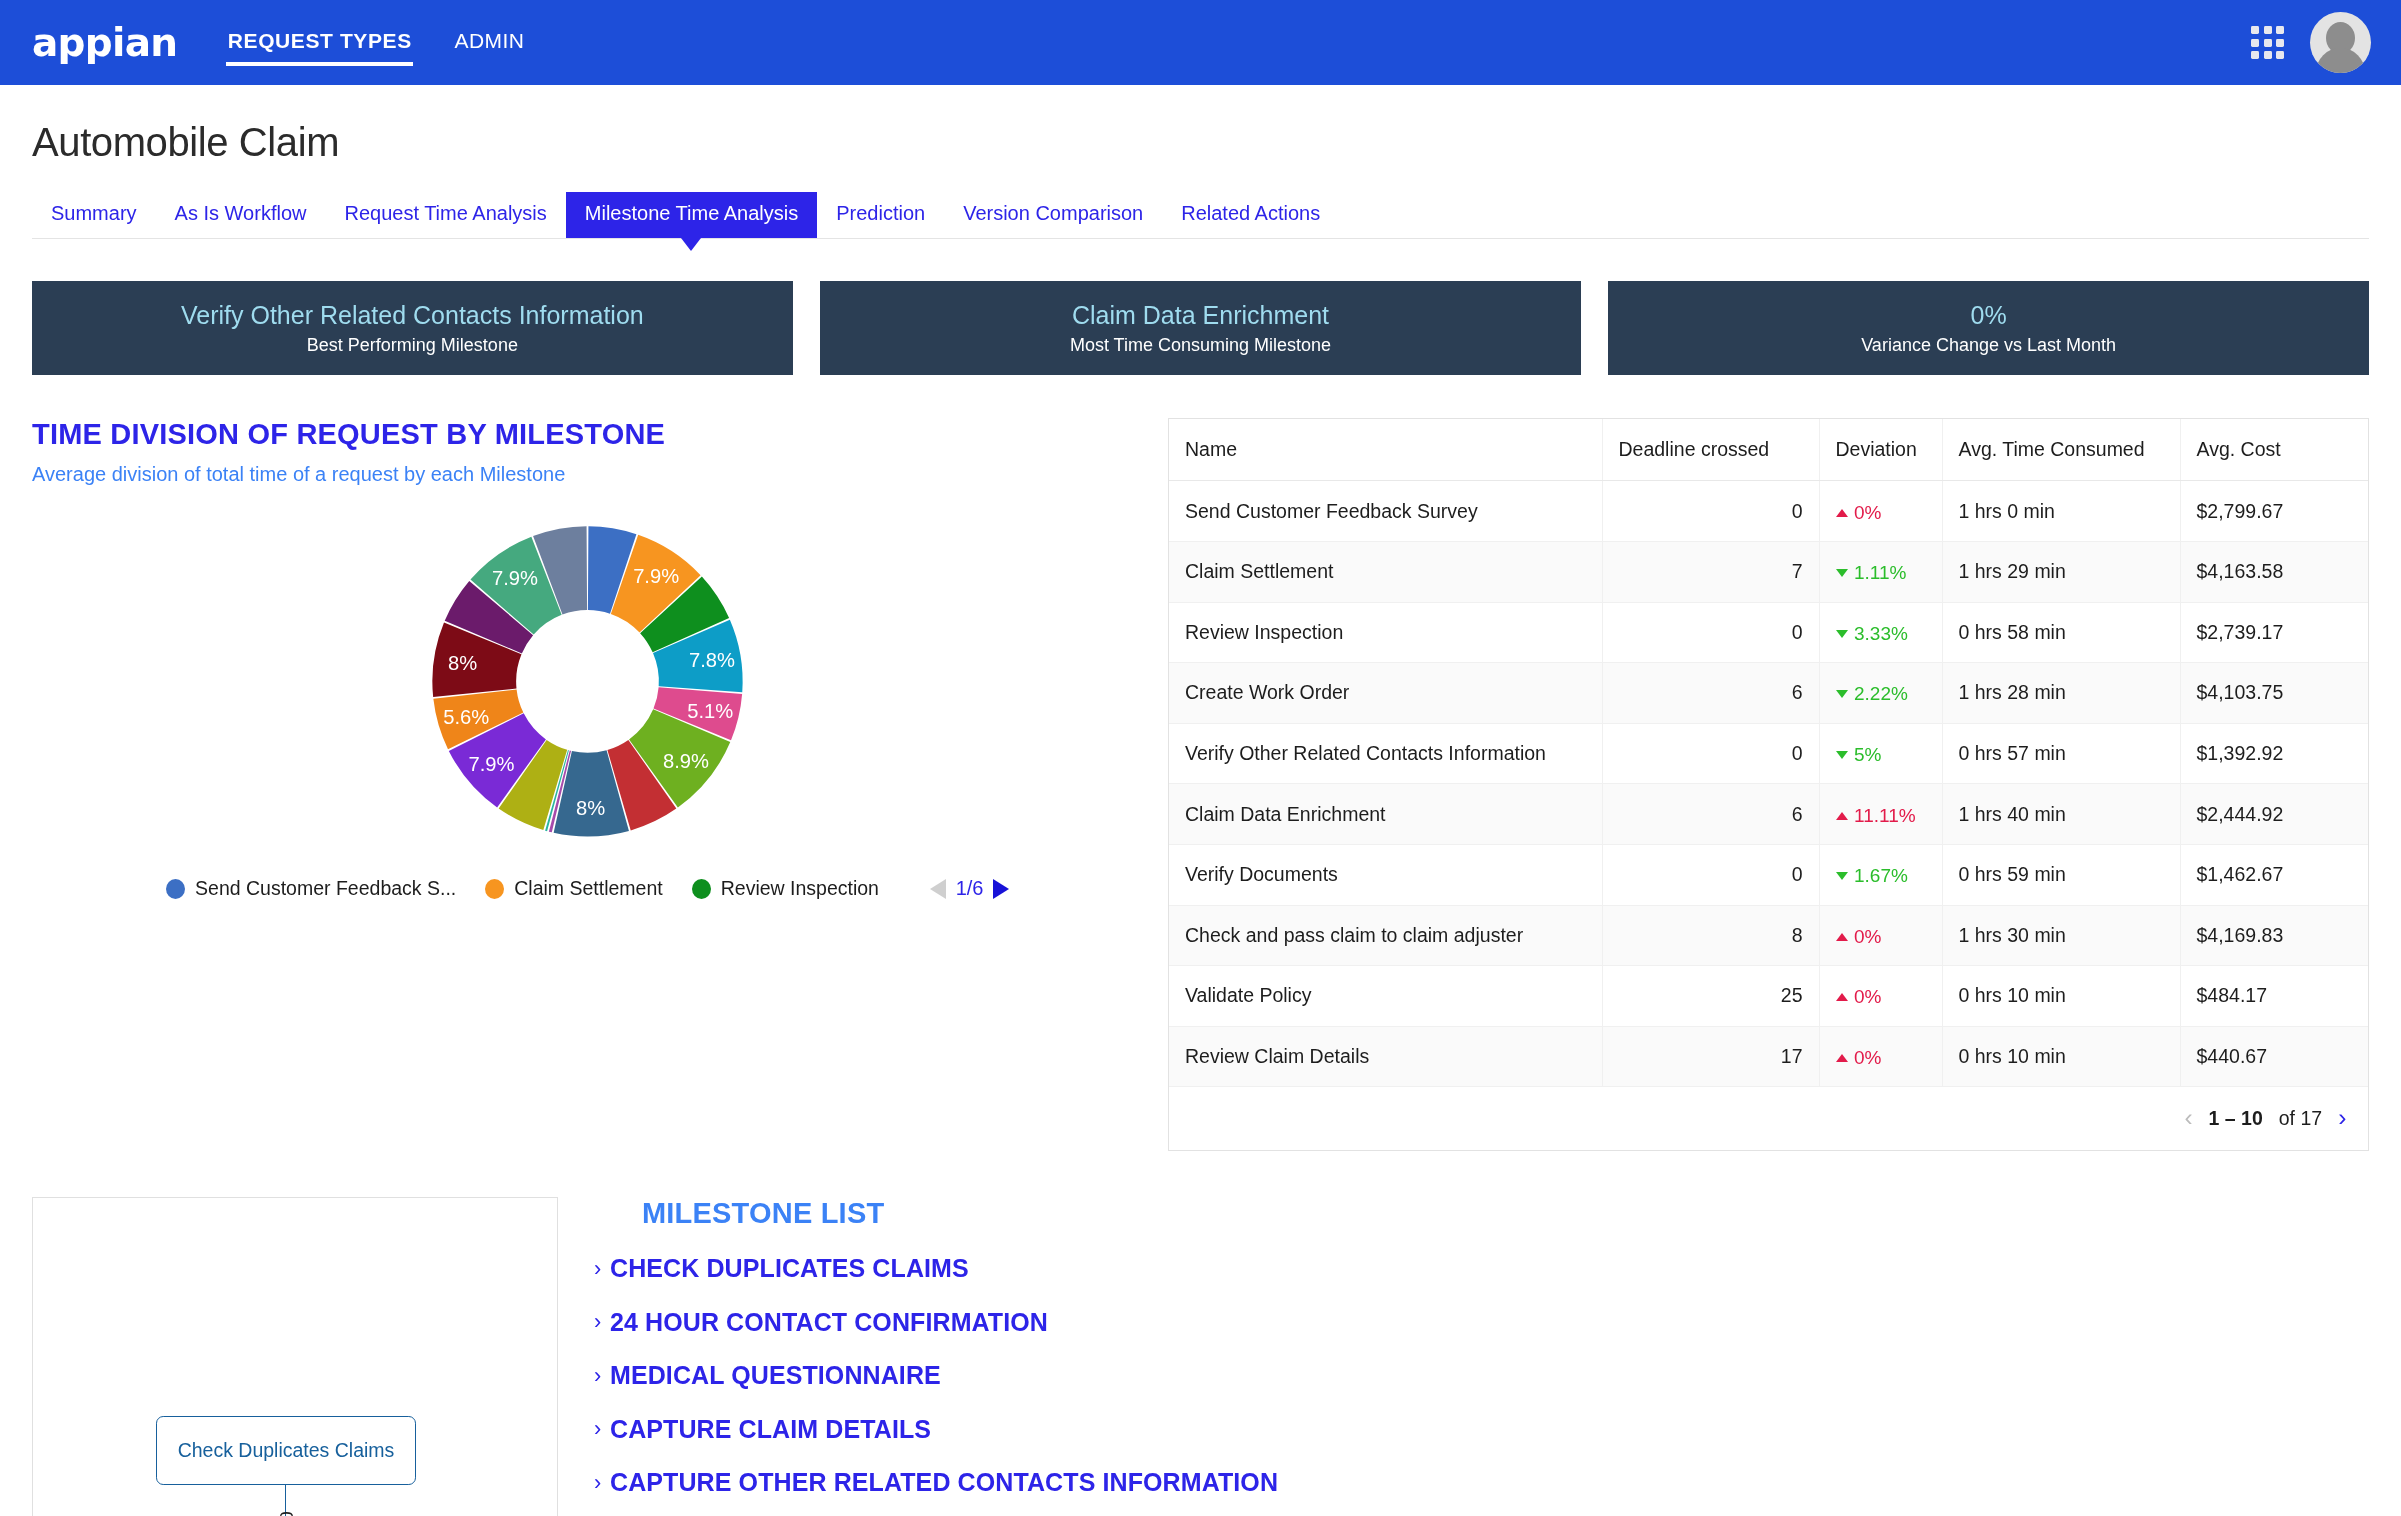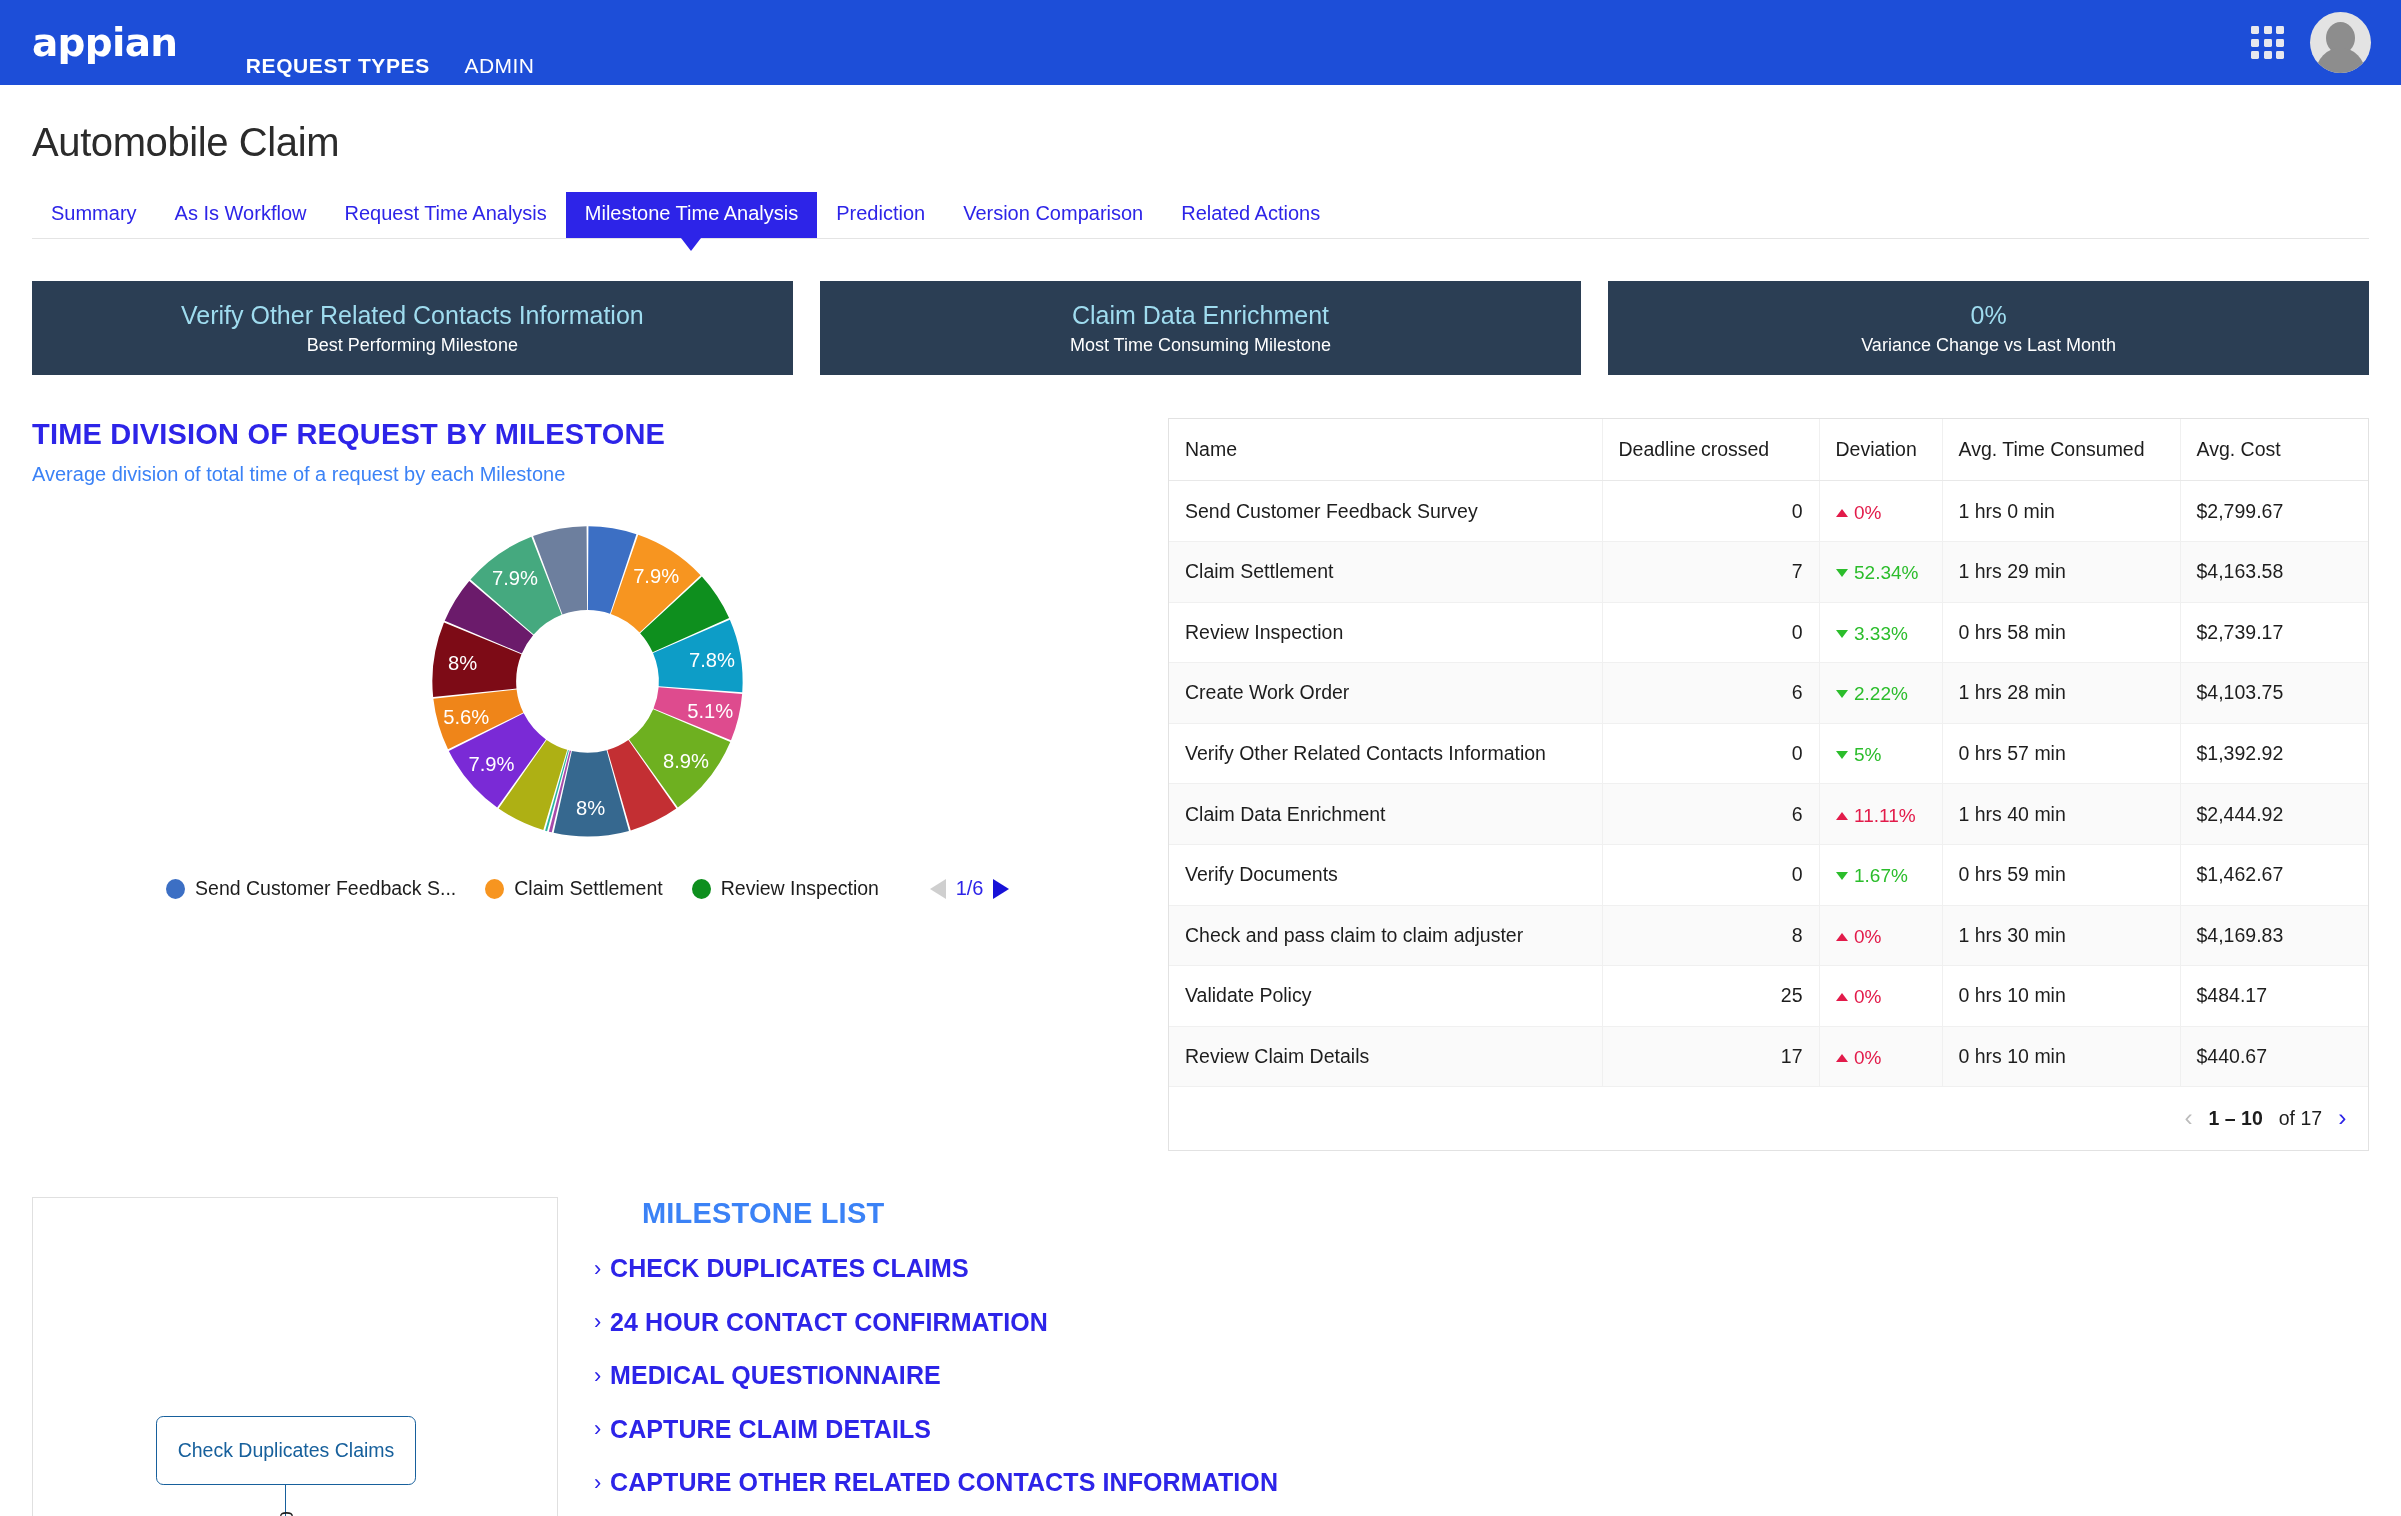--- a/index.html
+++ b/index.html
@@ -14,21 +14,21 @@
   .topnav {
     height: 85px; background: #1d4ed8;
     display: flex; align-items: center;
     padding: 0 30px 0 32px;
   }
   .brand {
     font-size: 39px; font-weight: 700; color: #ffffff;
     letter-spacing: -0.7px; line-height: 1;
     font-family: "DejaVu Sans", sans-serif;
   }
-  .nav-links { display: flex; align-items: flex-end; margin-left: 67px; gap: 32px; height: 100%; }
+  .nav-links { display: flex; align-items: center; margin-left: 49px; gap: 40px; height: 100%; }
   .nav-link {
     color: #ffffff; font-size: 21px; font-weight: 700;
     letter-spacing: 0.6px; padding: 4.3px 1.4px 7.2px;
     position: relative; cursor: pointer; white-space: nowrap;
   }
   .nav-link.plain { font-weight: 400; letter-spacing: 0.4px; }
   .nav-link.active::after {
     content: ""; position: absolute; left: 0; right: 0; bottom: -5.8px;
     height: 3.6px; background: #ffffff;
   }
@@ -292,21 +292,21 @@
                     <span>0%</span>
                   </span></td>
                 <td class="c-time">1 hrs 0 min</td>
                 <td class="c-cost">$2,799.67</td>
               </tr>
               <tr>
                 <td class="c-name">Claim Settlement</td>
                 <td class="c-dead">7</td>
                 <td class="c-dev"><span class="dev down">
                     <span class="arrow-down"></span>
-                    <span>52.34%</span>
+                    <span>1.11%</span>
                   </span></td>
                 <td class="c-time">1 hrs 29 min</td>
                 <td class="c-cost">$4,163.58</td>
               </tr>
               <tr>
                 <td class="c-name">Review Inspection</td>
                 <td class="c-dead">0</td>
                 <td class="c-dev"><span class="dev down">
                     <span class="arrow-down"></span>
                     <span>3.33%</span>

